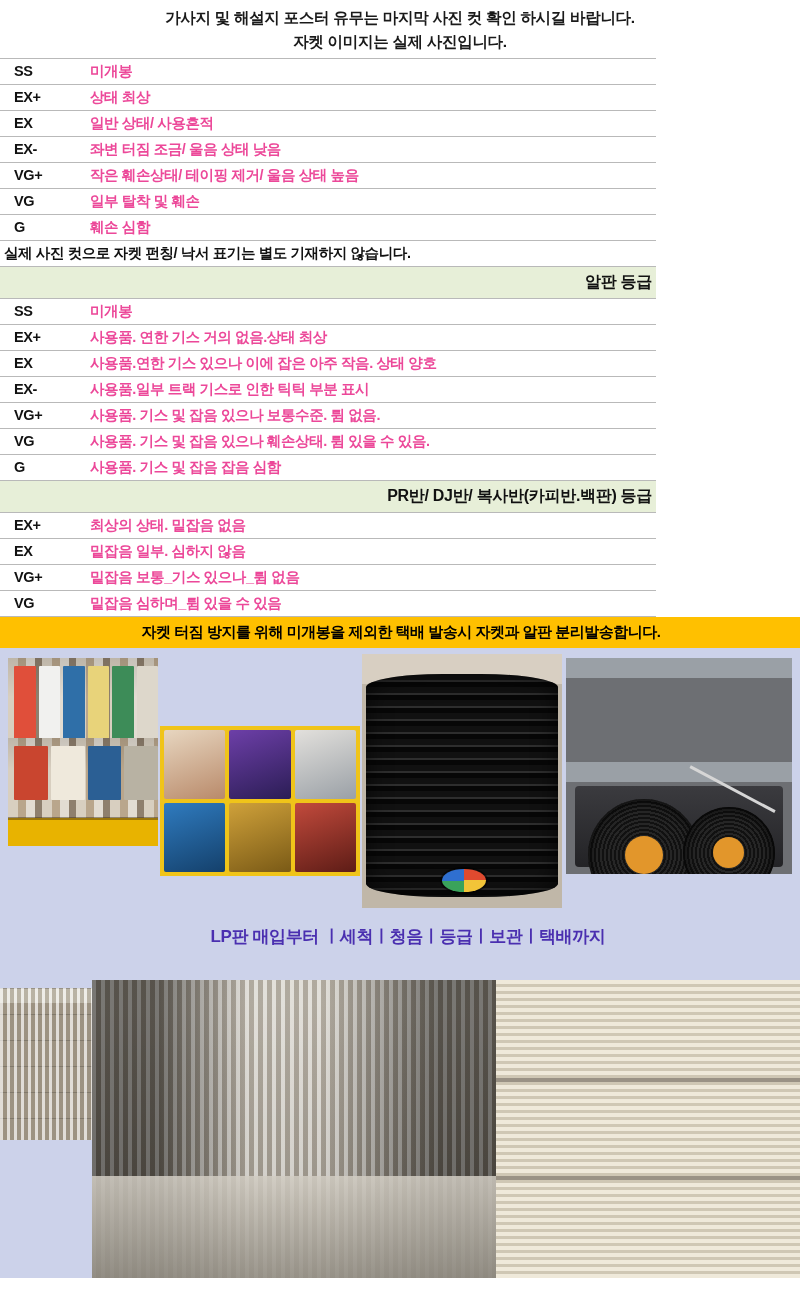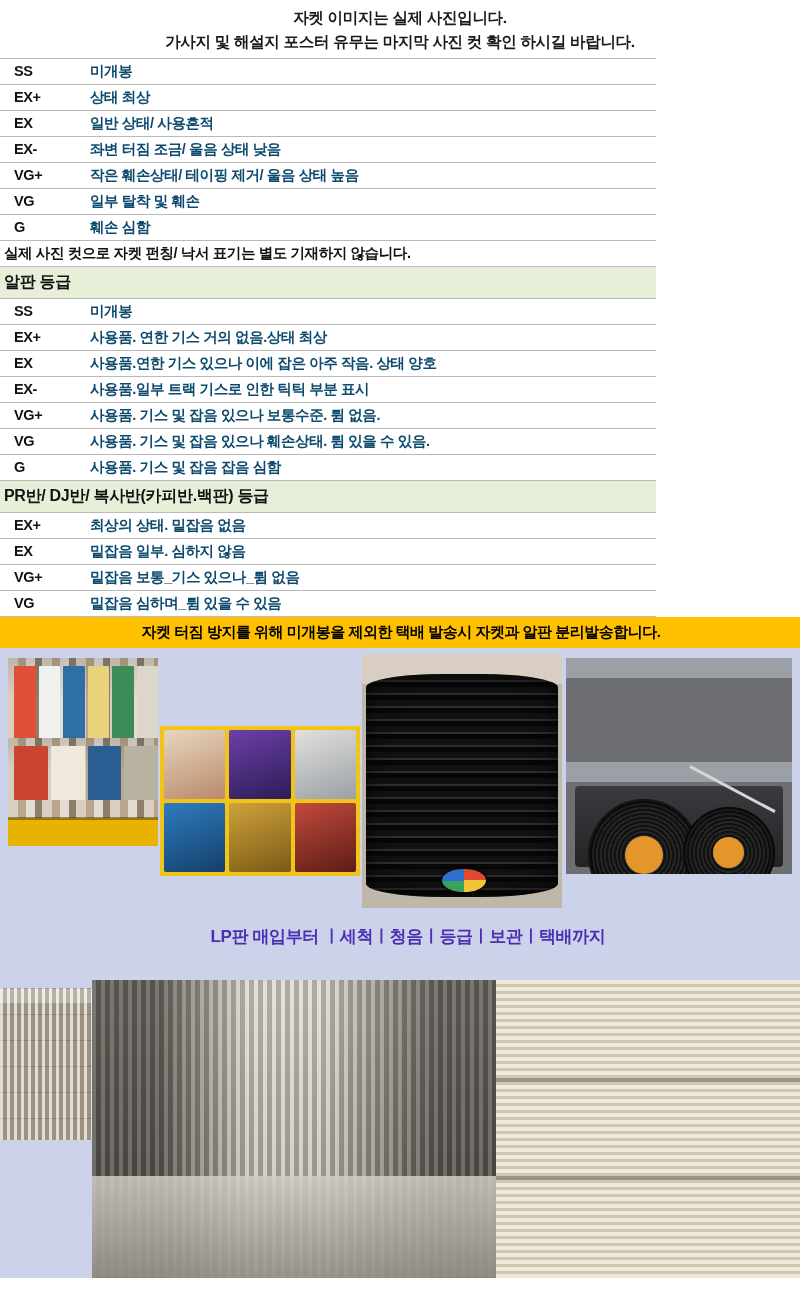--- a/index.html
+++ b/index.html
@@ -53,30 +53,30 @@
     letter-spacing: -0.4px;
   }
   .grade-table td.code {
     width: 68px;
     font-weight: 700;
     padding-left: 14px;
     font-size: 14.5px;
   }
   .grade-table td.desc {
     font-weight: 700;
-    color: #0c4a6e;
+    color: #ec4899;
   }
   .full-note td {
     font-weight: 700;
     font-size: 14.5px;
     padding-left: 4px;
   }
   .section-head td {
     background: #e7efd8;
-    text-align: left;
+    text-align: right;
     font-weight: 700;
     font-size: 16px;
     letter-spacing: -0.3px;
     height: 28px;
     color: #111;
   }
   .tbl-wrap {
     width: 656px;
   }
 
@@ -243,22 +243,22 @@
   .phG .shelf {
     position: absolute; left: 0; right: 0; height: 4px; background: rgba(70,60,48,0.5);
   }
 </style>
 </head>
 <body>
 
 <div class="page">
 
   <div class="notice">
+    <div class="line">가사지 및 해설지 포스터 유무는 마지막 사진 컷 확인 하시길 바랍니다.</div>
     <div class="line">자켓 이미지는 실제 사진입니다.</div>
-    <div class="line">가사지 및 해설지 포스터 유무는 마지막 사진 컷 확인 하시길 바랍니다.</div>
   </div>
 
   <div class="tbl-wrap">
     <table class="grade-table">
       <tbody>
           <tr>
         <td class="code">SS</td>
         <td class="desc">미개봉</td>
       </tr>
       <tr>

